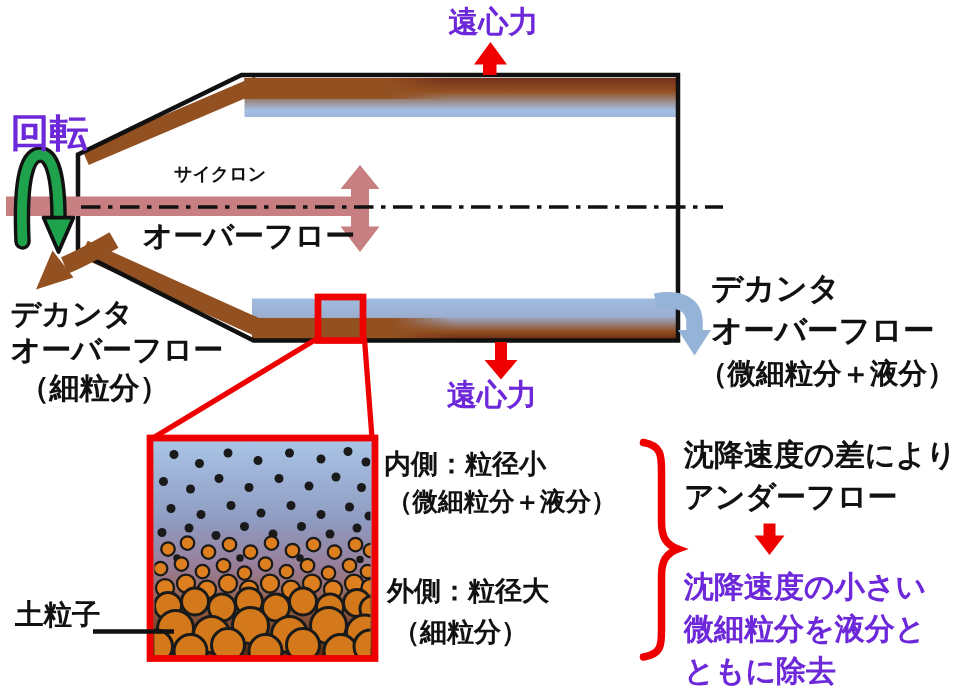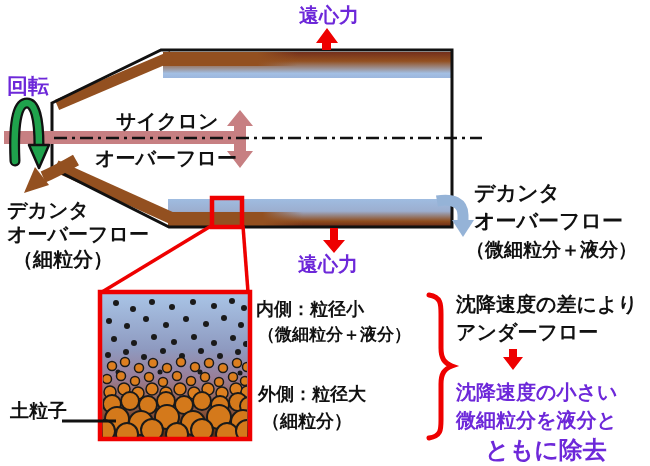--- a/index.html
+++ b/index.html
@@ -197,27 +197,27 @@
       <rect x="100" y="292" width="150" height="147" fill="none" stroke="#ee0000" stroke-width="4.5"></rect>
     </g>
 
     <line x1="62" y1="421" x2="116" y2="421" stroke="#111111" stroke-width="3"></line>
 
     <path d="M429,295 C441,297 441,304 441,314 L441,348 C441,358 444,363 452,366 C444,369 441,374 441,384 L441,420 C441,430 441,436 429,438" fill="none" stroke="#ee0000" stroke-width="5" stroke-linecap="round"></path>
 
     <polygon fill="#ee0000" points="509,349 517,349 517,357 523,357 513,370 503,357 509,357"></polygon>
   </svg>
 
-  <div class="lbl red" style="left:7px;top:74px;font-size:21px;">回転</div>
+  <div class="lbl red" style="left:7px;top:74px;font-size:26px;">回転</div>
 
   <div class="lbl red" style="left:299px;top:4px;font-size:20px;">遠心力</div>
 
   <div class="lbl red" style="left:298px;top:253px;font-size:20px;">遠心力</div>
 
-  <div class="lbl" style="left:116px;top:110px;font-size:20px;">サイクロン</div>
+  <div class="lbl" style="left:116px;top:110px;font-size:12px;">サイクロン</div>
   <div class="lbl" style="left:95px;top:147px;font-size:20px;">オーバーフロー</div>
 
   <div class="lbl" style="left:7px;top:199px;font-size:20px;">デカンタ</div>
   <div class="lbl" style="left:7px;top:223px;font-size:20px;">オーバーフロー</div>
   <div class="lbl" style="left:13px;top:248px;font-size:20px;">（細粒分）</div>
 
   <div class="lbl" style="left:474px;top:181px;font-size:21px;">デカンタ</div>
   <div class="lbl" style="left:474px;top:209px;font-size:21px;">オーバーフロー</div>
   <div class="lbl" style="left:466px;top:239px;font-size:19px;">（微細粒分＋液分）</div>
 
@@ -225,15 +225,15 @@
 
   <div class="lbl" style="left:256px;top:299px;font-size:18px;">内側：粒径小</div>
   <div class="lbl" style="left:258px;top:325px;font-size:17px;">（微細粒分＋液分）</div>
   <div class="lbl" style="left:258px;top:384px;font-size:18px;">外側：粒径大</div>
   <div class="lbl" style="left:262px;top:411px;font-size:18px;">（細粒分）</div>
 
   <div class="lbl" style="left:456px;top:293px;font-size:20px;">沈降速度の差により</div>
   <div class="lbl" style="left:456px;top:321px;font-size:20px;">アンダーフロー</div>
   <div class="lbl red" style="left:456px;top:381px;font-size:20px;">沈降速度の小さい</div>
   <div class="lbl red" style="left:456px;top:409px;font-size:20px;">微細粒分を液分と</div>
-  <div class="lbl red" style="left:456px;top:437px;font-size:24px;margin-left:29px;">ともに除去</div>
+  <div class="lbl red" style="left:456px;top:437px;font-size:20px;">ともに除去</div>
 
 </div>
 
 </body></html>

